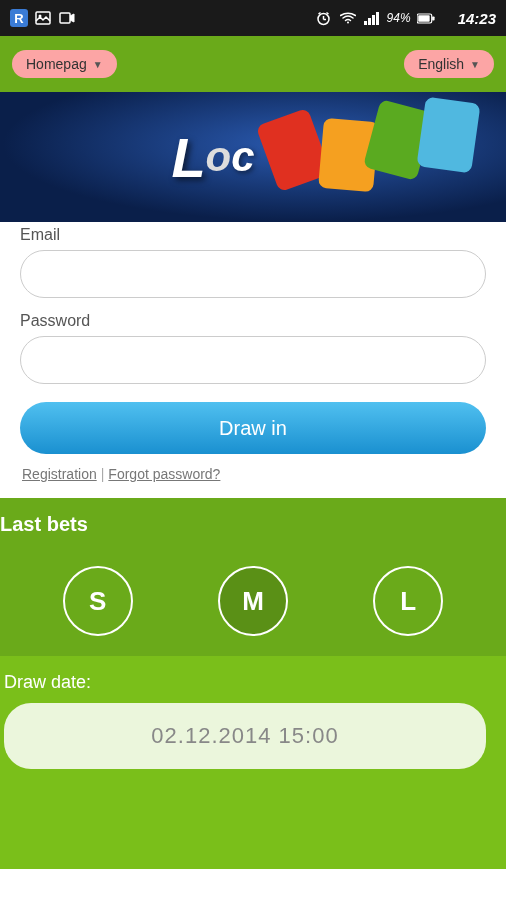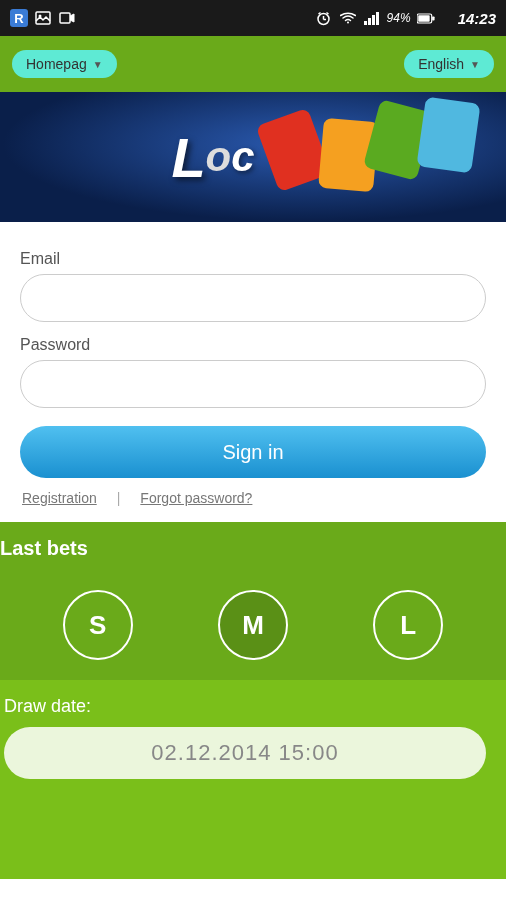--- a/index.html
+++ b/index.html
@@ -45,21 +45,21 @@
     
     .nav-bar {
       background: #6aaa1a;
       height: 56px;
       display: flex;
       align-items: center;
       justify-content: space-between;
       padding: 0 12px;
     }
     .nav-btn {
-      background: #5eead4;
+      background: #fca5a5;
       border: none;
       border-radius: 20px;
       padding: 6px 14px;
       font-size: 14px;
       cursor: pointer;
       display: flex;
       align-items: center;
       gap: 6px;
       color: #333;
     }
@@ -122,21 +122,21 @@
       align-items: center;
       font-size: 46px;
       font-weight: 900;
       font-style: italic;
       left: -40px;
     }
 
     
     .form-section {
       background: #fff;
-      padding: 28px 20px 16px 20px;
+      padding: 4px 20px 16px 20px;
     }
     .field-label {
       font-size: 16px;
       color: #555;
       margin-bottom: 6px;
       display: block;
     }
     .text-input {
       width: 100%;
       height: 48px;
@@ -157,21 +157,21 @@
       color: #fff;
       font-size: 20px;
       font-weight: 500;
       cursor: pointer;
       margin-top: 4px;
       margin-bottom: 12px;
     }
     .form-links {
       display: flex;
       align-items: center;
-      gap: 16px;
+      gap: 0;
       font-size: 14px;
       color: #777;
       padding-left: 2px;
     }
     .form-link {
       color: #777;
       text-decoration: underline;
       cursor: pointer;
       font-size: 14px;
     }
@@ -232,21 +232,21 @@
     }
     .draw-label {
       color: #fff;
       font-size: 18px;
       font-weight: 500;
       margin-bottom: 10px;
       display: block;
     }
     .draw-date-box {
       width: 100%;
-      height: 52px;
+      height: 66px;
       background: rgba(255,255,255,0.85);
       border-radius: 27px;
       display: flex;
       align-items: center;
       justify-content: center;
       font-size: 22px;
       color: #888;
       letter-spacing: 1px;
     }
 
@@ -351,21 +351,21 @@
 </div>
 
 <div class="form-section">
   <label class="field-label">Email</label>
   <input class="text-input" type="email" style="">
 
   <label class="field-label">Password</label>
   <input class="text-input" type="password" style="">
 
   <button class="signin-btn">
-    <span>Sign in</span>
+    <span>Draw in</span>
   </button>
 
   <div class="form-links">
     <span class="form-link">Registration</span>
     <span class="form-link-sep">|</span>
     <span class="form-link">Forgot password?</span>
   </div>
 </div>
 
 <div class="last-bets-header">

